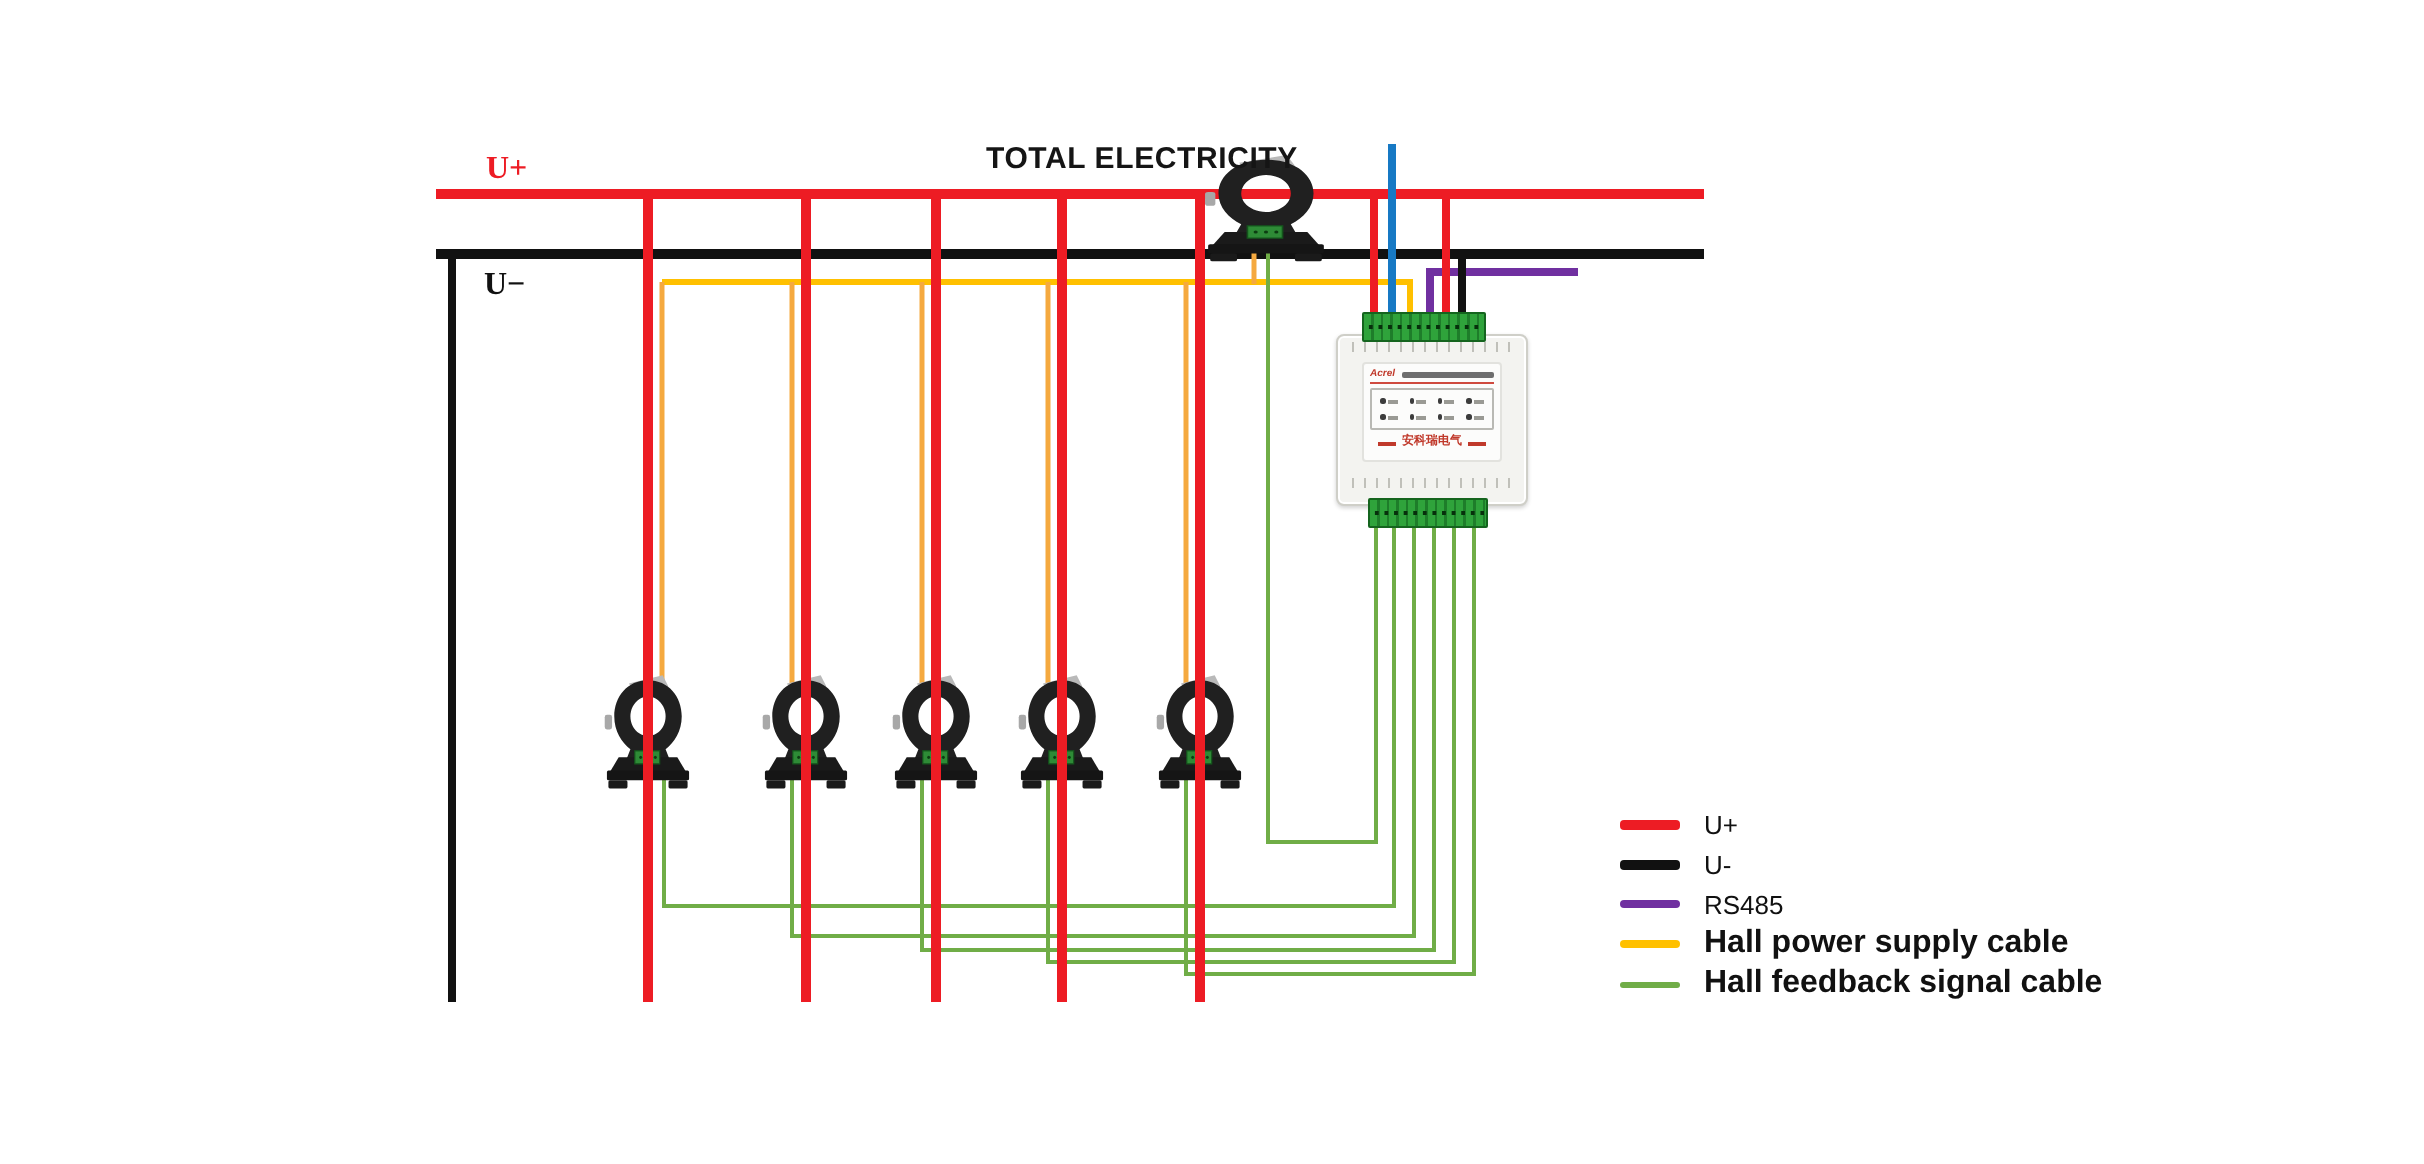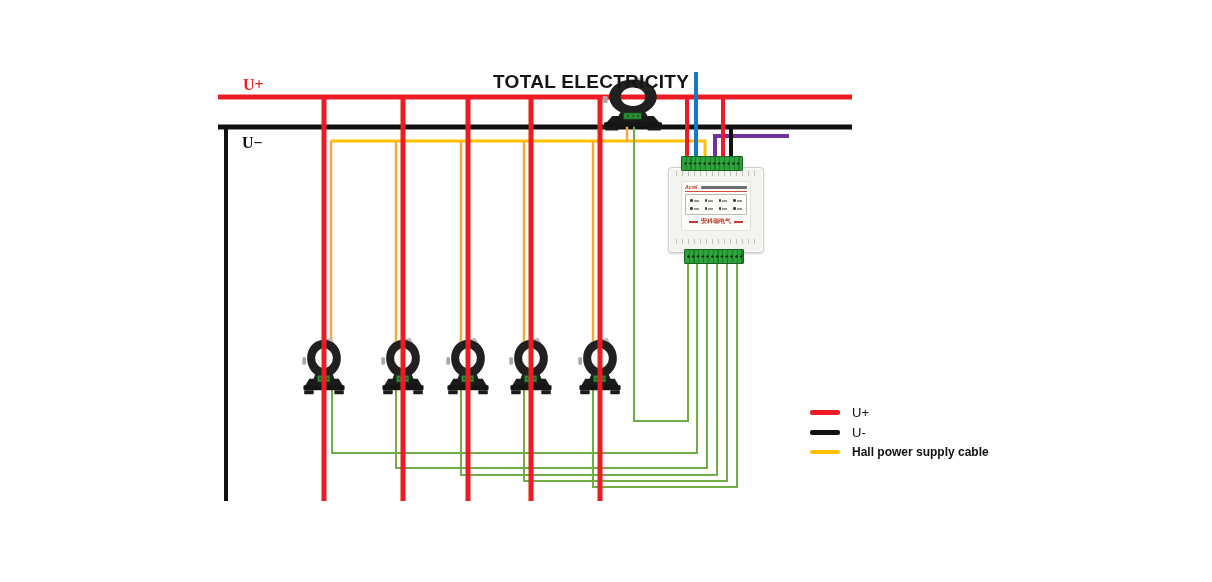--- a/index.html
+++ b/index.html
@@ -25,21 +25,21 @@
   .w-hallpow-drop{stroke:var(--c-hall_power_drop);}
   .w-feedback{stroke:var(--c-hall_feedback);}
   .w-actest{stroke:var(--c-ac_test);}
 
   
   .lab{position:absolute;white-space:nowrap;}
   .lab-uplus{left:243px;top:76px;font-family:"Liberation Serif",serif;font-size:16px;
              font-weight:600;color:var(--c-u_plus);}
   .lab-uminus{left:242px;top:134px;font-family:"Liberation Serif",serif;font-size:16px;
               font-weight:600;color:#111;}
-  .lab-title{left:493px;top:71px;font-size:19px;font-weight:bold;color:#151515;letter-spacing:.3px;}
+  .lab-title{left:493px;top:71px;font-size:15px;font-weight:bold;color:#151515;letter-spacing:.3px;}
 
   
   .device{position:absolute;left:668px;top:167px;width:94px;height:84px;background:#f3f3f0;
           border:1px solid #cfcfc8;border-radius:4px;box-shadow:inset 0 0 0 1px #ffffff,0 1px 2px rgba(0,0,0,.18);}
   .device::before,.device::after{content:"";position:absolute;left:7px;right:7px;height:5px;
           background:repeating-linear-gradient(90deg,#b3b3ac 0 1px,transparent 1px 6px);opacity:.8;}
   .device::before{top:3px;}
   .device::after{bottom:8px;}
   .dev-panel{position:absolute;left:12px;top:13px;width:70px;height:50px;background:#fcfcfb;
              border:1px solid #e2e2de;border-radius:2px;padding:2px 3px;box-sizing:border-box;}
@@ -63,21 +63,21 @@
         background:radial-gradient(circle 1.1px at 2.4px 50%,#06300b 95%,transparent) left center/4.8px 100% repeat-x;}
   .term-top{left:681px;top:156px;width:60px;height:13px;}
   .term-bottom{left:684px;top:249px;width:58px;height:13px;}
 
   
   .legend{position:absolute;left:810px;top:402px;}
   .lg-row{display:flex;align-items:center;height:20px;}
   .lg-swatch{width:30px;border-radius:2px;flex:0 0 30px;}
   .lg-label{margin-left:12px;color:#111;}
   .lg-big{font-size:13px;font-weight:normal;}
-  .lg-small{font-size:12px;font-weight:bold;}
+  .lg-small{font-size:16px;font-weight:bold;}
 </style>
 </head>
 <body>
 
 <div class="stage">
 
   <svg class="wires-svg" width="1212" height="582" viewBox="0 0 1212 582">
     <defs>
       <symbol id="ct-sensor" viewBox="0 0 60 78" preserveAspectRatio="none">
         <polygon points="17,7 40,2 44,9 21,13" fill="#b9b9b9"></polygon>
@@ -195,18 +195,26 @@
   <div class="legend">
     <div class="lg-row">
       <span class="lg-swatch" style="height: 5px; background: rgb(237, 28, 36);"></span>
       <span class="lg-label lg-big">U+</span>
     </div>
     <div class="lg-row">
       <span class="lg-swatch" style="height: 5px; background: rgb(17, 17, 17);"></span>
       <span class="lg-label lg-big">U-</span>
     </div>
     <div class="lg-row">
+      <span class="lg-swatch" style="height: 4px; background: rgb(112, 48, 160);"></span>
+      <span class="lg-label lg-big">RS485</span>
+    </div>
+    <div class="lg-row">
       <span class="lg-swatch" style="height: 4px; background: rgb(255, 192, 0);"></span>
       <span class="lg-label lg-small">Hall power supply cable</span>
     </div>
+    <div class="lg-row">
+      <span class="lg-swatch" style="height: 3px; background: rgb(112, 173, 71);"></span>
+      <span class="lg-label lg-small">Hall feedback signal cable</span>
+    </div>
   </div>
 
 </div>
 
 </body></html>

